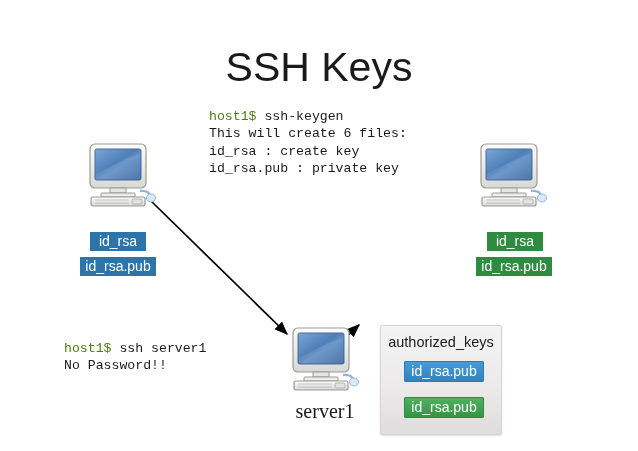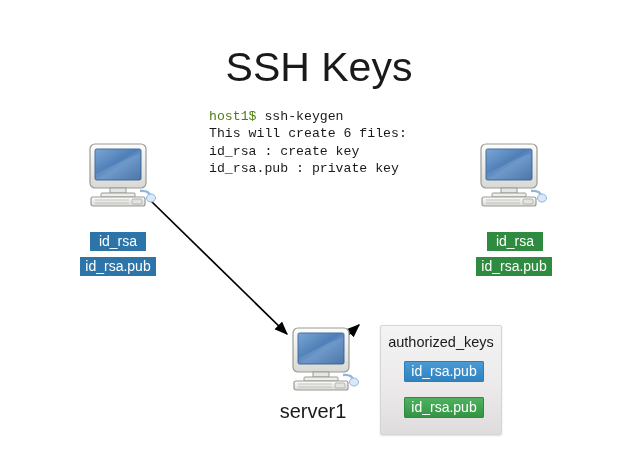--- a/index.html
+++ b/index.html
@@ -39,25 +39,25 @@
     font-weight: 400;
     color: #1a1a1a;
     text-align: center;
     width: 130px;
   }
   #host1-label { left: 59px;  top: 114px; }
   #host2-label { left: 454px; top: 114px; }
 
   #server1-label {
     position: absolute;
-    left: 248px;
+    left: 260px;
     top: 400px;
     width: 130px;
     text-align: center;
-    font-family: Liberation Sans, sans-serif;
+    font-family: Liberation Serif, serif;
     font-size: 20px;
     color: #1a1a1a;
   }
 
   
   .computer {
     position: absolute;
     width: 74px;
     height: 66px;
   }
@@ -253,14 +253,16 @@
     <div class="badge badge-blue-bright" id="srv-idrsapub-blue">id_rsa.pub</div>
     <div class="badge badge-green-bright" id="srv-idrsapub-green">id_rsa.pub</div>
   </div>
 
   <div class="term" id="term-keygen"><span class="prompt">host1$</span><span> ssh-keygen</span>
 <span>This will create 6 files:</span>
 <span>id_rsa : create key</span>
 <span>id_rsa.pub : private key</span></div>
 
 
+  <div class="term" id="term-ssh"><span class="prompt">host1$</span><span> ssh server1</span>
+<span>No Password!!</span></div>
 
 </div>
 
 </body></html>

